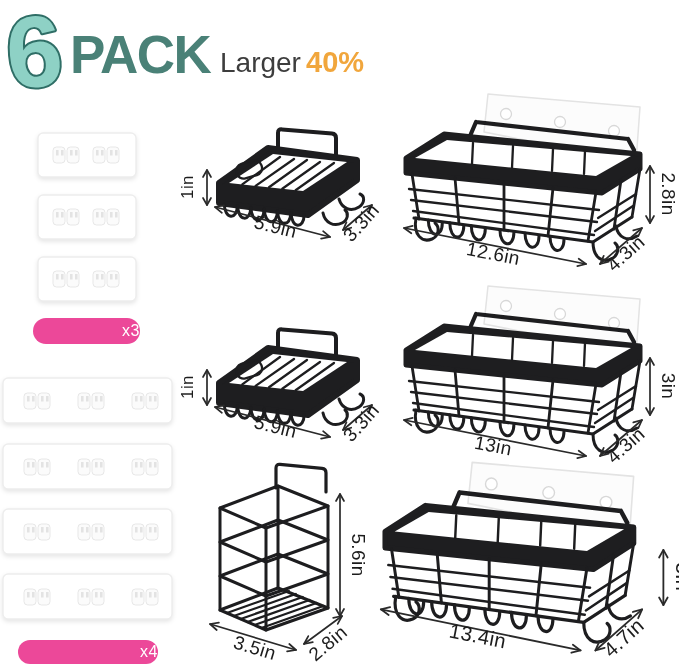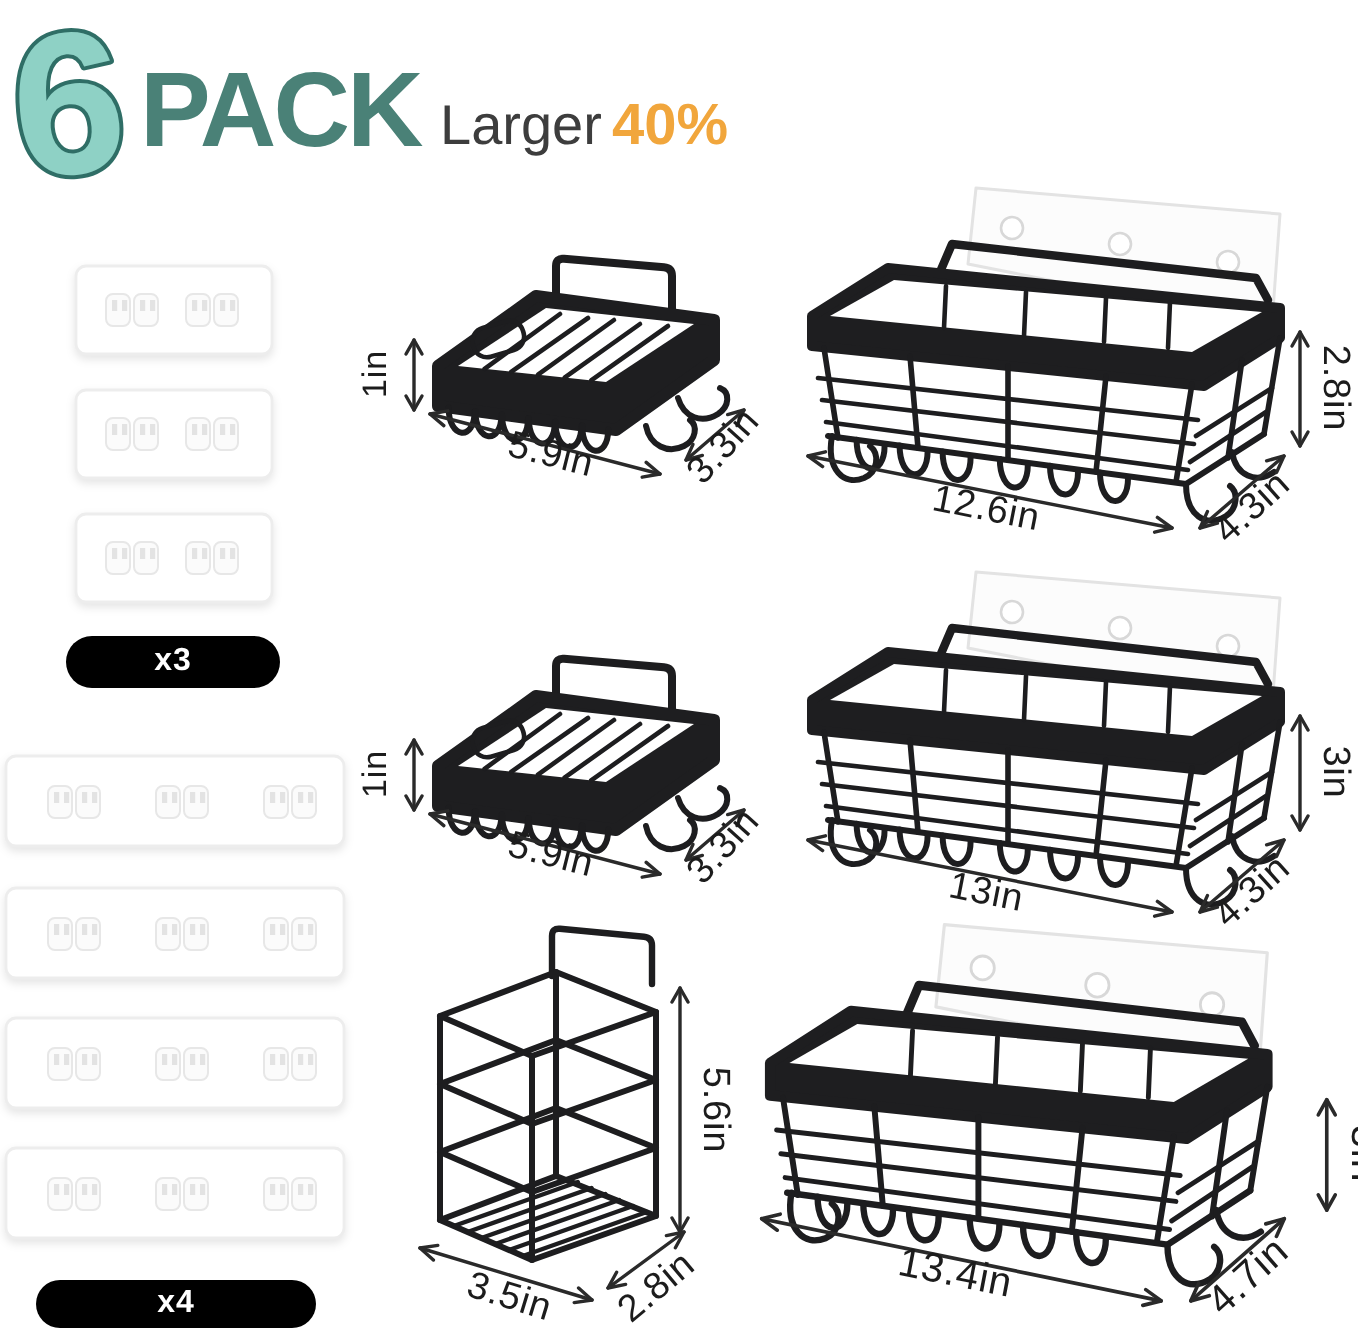--- a/index.html
+++ b/index.html
@@ -4,23 +4,23 @@
 <style>
   html,body{margin:0;padding:0;background:#fff;}
   .stage{position:relative;width:679px;height:667px;background:#fff;overflow:hidden;
          font-family:"Liberation Sans",sans-serif;}
   .stage svg{position:absolute;overflow:visible;}
   .wire{stroke:#1d1d1f;fill:none;stroke-linecap:round;stroke-linejoin:round;}
   .dim{stroke:#2a2a2a;fill:none;stroke-width:1.7;stroke-linecap:round;stroke-linejoin:round;}
   .dimtext{font-family:"Liberation Sans",sans-serif;font-size:19px;fill:#1c1c1c;
            text-anchor:middle;letter-spacing:.4px;}
   .dimtext.small{font-size:17px;}
-  .badge{position:absolute;background:#000000;border-radius:999px;color:#fff;
-         display:flex;align-items:center;justify-content:center;
-         font-weight:bold;font-size:16px;letter-spacing:.5px;}
+  .badge{position:absolute;background:#ec4899;border-radius:999px;color:#fff;
+         display:flex;align-items:center;justify-content:flex-end;
+         font-weight:normal;font-size:16px;letter-spacing:.5px;}
   .padshadow{filter:drop-shadow(0 2px 2px rgba(0,0,0,.10));}
 </style>
 </head>
 <body>
 
 <div class="stage">
 
   <svg style="left:2px;top:0" width="380" height="92" viewBox="0 0 380 92">
     <text x="4" y="86" font-size="101" font-weight="bold" fill="#8ed1c5" stroke="#2f6e66" stroke-width="4" paint-order="stroke" stroke-linejoin="round" transform="rotate(-5 40 50)">6</text>
     <text x="68" y="73" font-size="53" font-weight="bold" fill="#4a8177" letter-spacing="-1.5">PACK</text>

